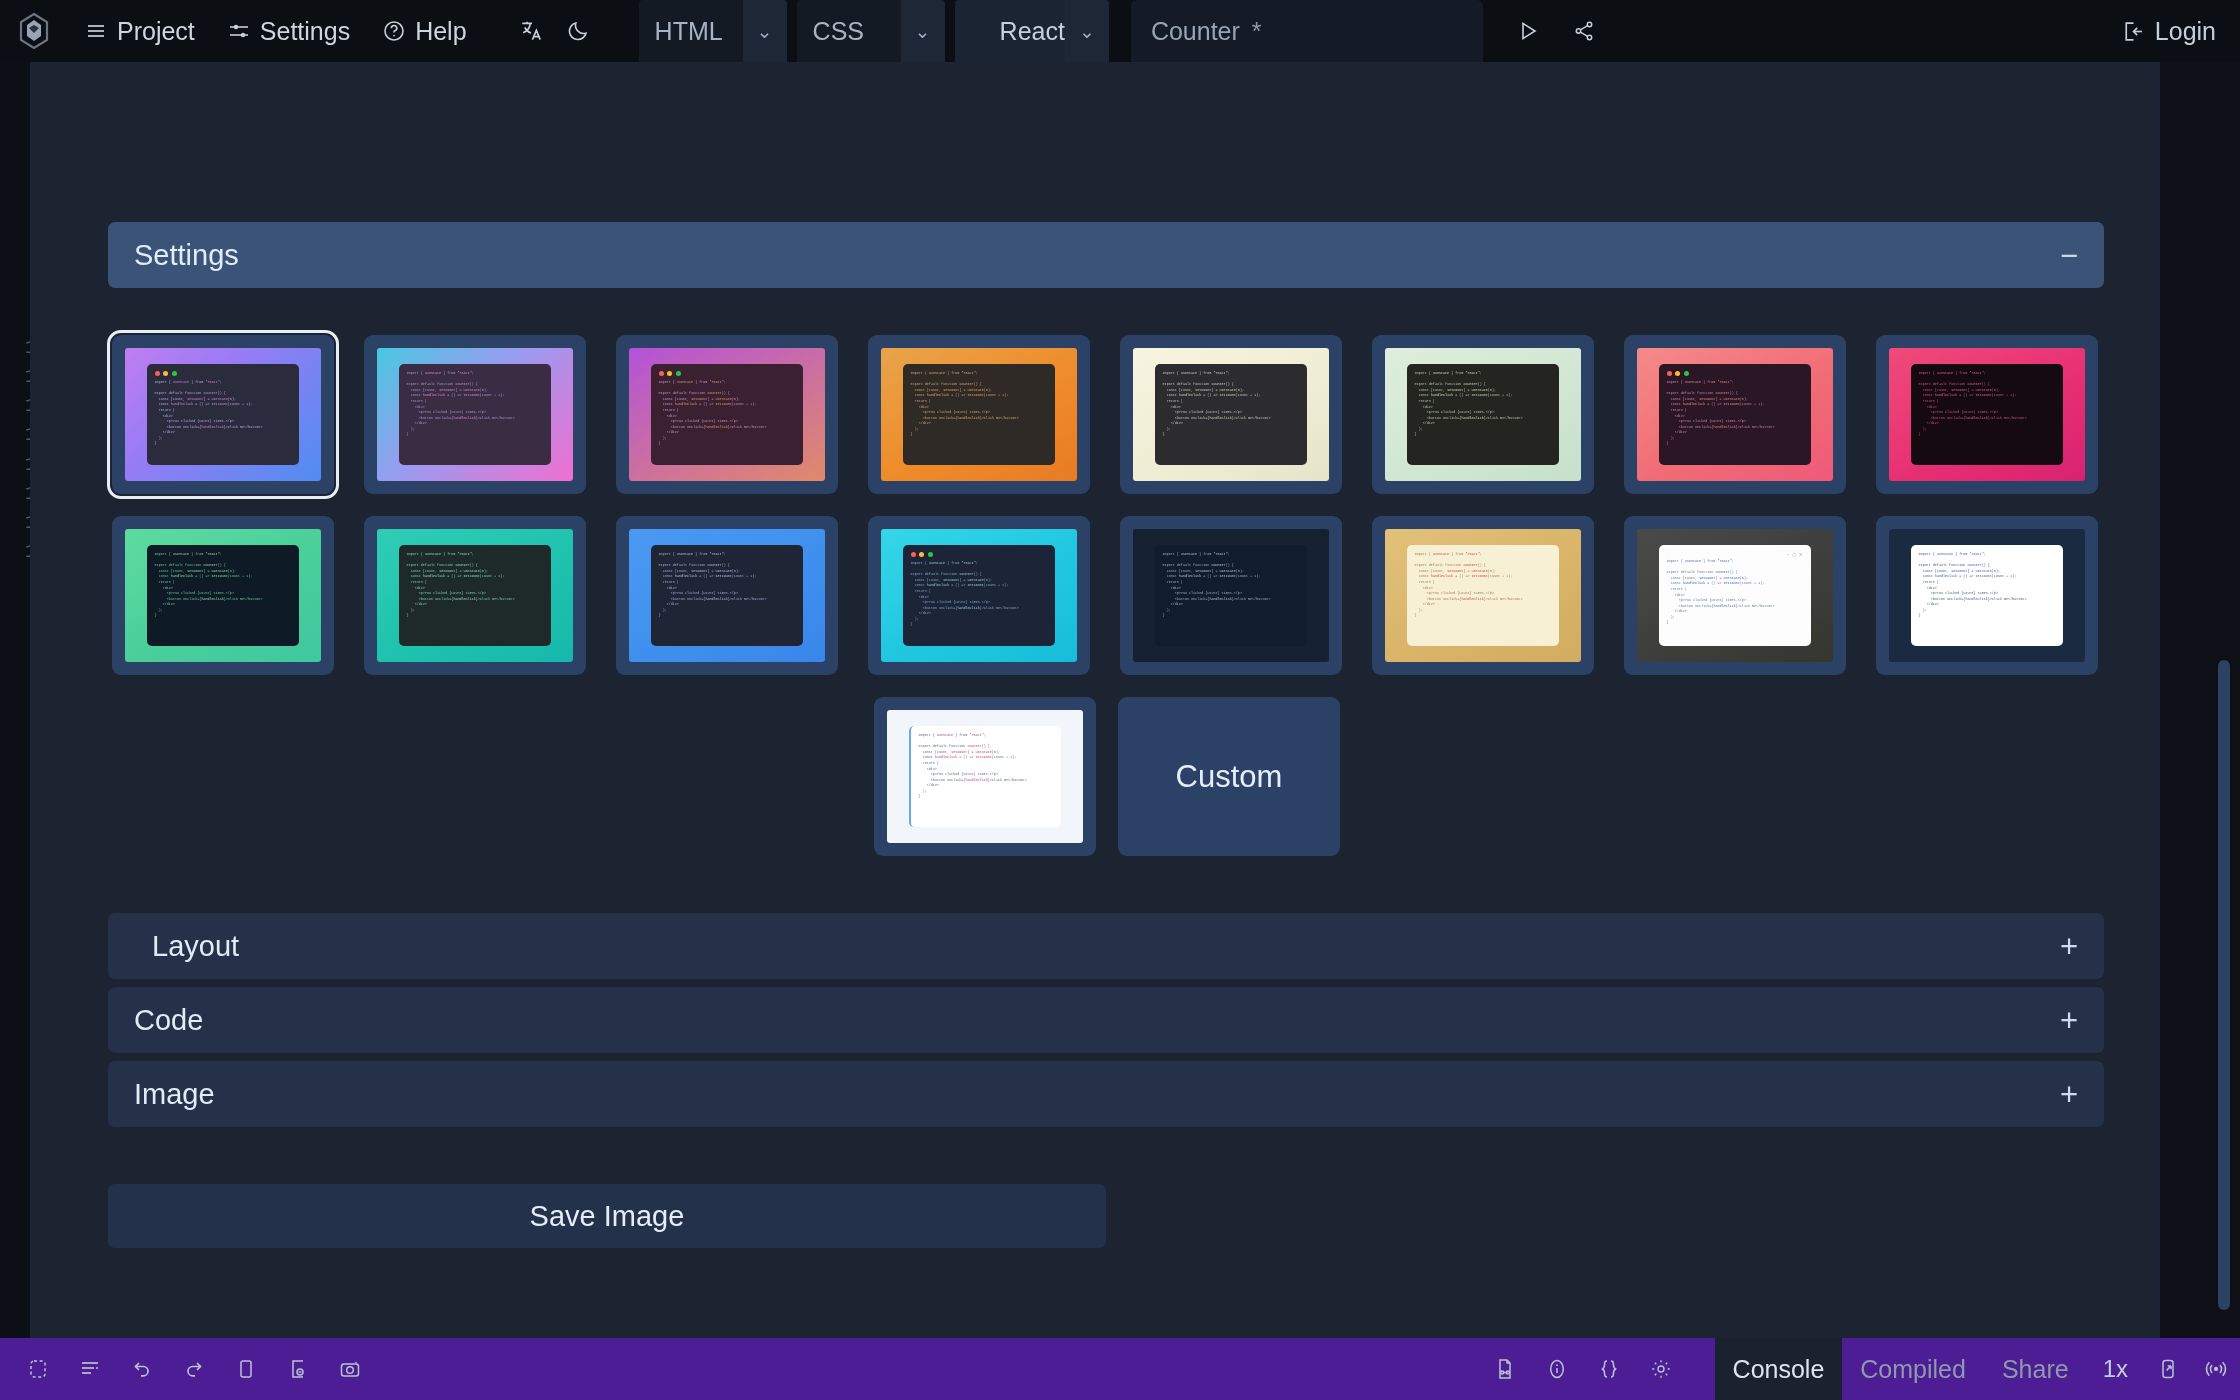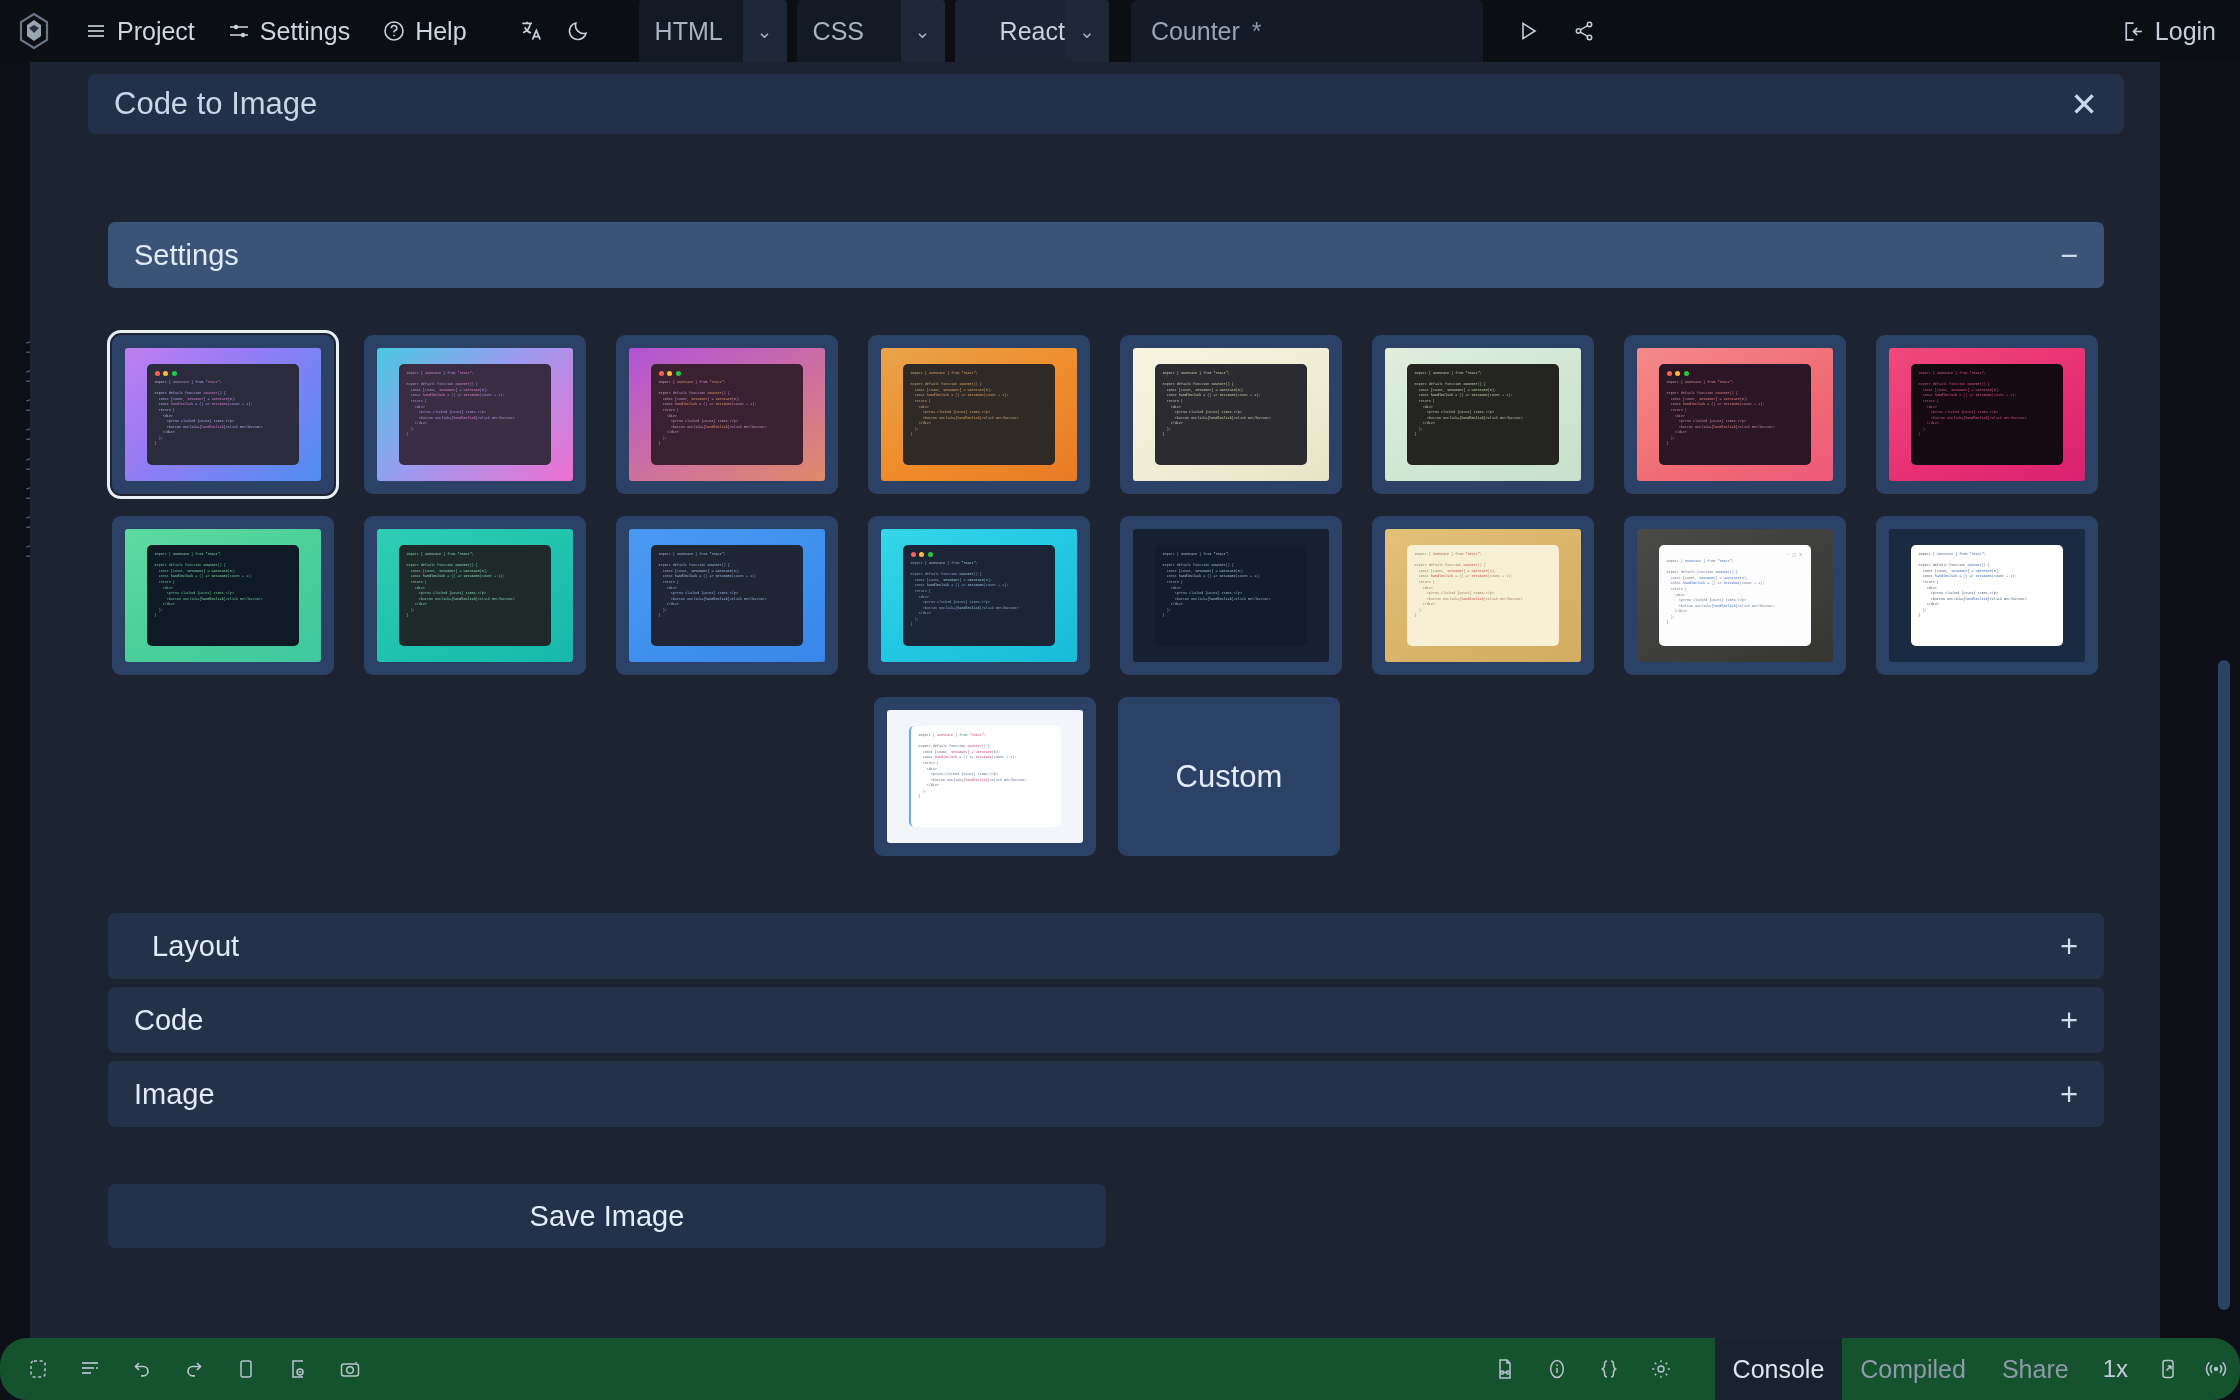--- a/index.html
+++ b/index.html
@@ -152,23 +152,22 @@
     background: transparent;
   }
   .scrollbar-thumb {
     position:absolute; right: 10px; top: 660px; width: 12px; height: 650px;
     background:#2c4262; border-radius: 6px; cursor: grab;
   }
 
   
   .bottombar {
     position:absolute; left:0; bottom:0; width: 2240px; height: 62px;
-    background: #14532d; display:flex; align-items:center;
+    background: #4c1d95; display:flex; align-items:center;
     z-index: 6;
-    border-radius: 27px;
   }
   .bb-left { display:flex; align-items:center; gap: 4px; padding-left: 14px; }
   .bb-ic {
     width: 48px; height: 48px; display:flex; align-items:center; justify-content:center;
     color:#b9c3d0; cursor:pointer; border-radius:4px;
   }
   .bb-mid { display:flex; align-items:center; gap: 4px; margin-left: auto; }
   .bb-right { display:flex; align-items:center; height:62px; margin-left: 30px; }
   .bb-tab {
     height: 62px; display:flex; align-items:center; padding: 0 18px;
@@ -305,24 +304,20 @@
             <path d="M16.5 8.5 13 12l3.5 3.5"></path>
             <line x1="13" y1="12" x2="21" y2="12"></line>
         </svg>
       </span>
       <span>Login</span>
     </div>
   </div>
 
   <div class="overlay">
 
-    <div class="modal-head">
-      <span class="modal-title">Code to Image</span>
-      <span class="close-x">✕</span>
-    </div>
 
     <div class="section-bar" style="top:160px;">
       <span class="label">Settings</span>
       <span class="toggle">−</span>
     </div>
 
     <div class="preset-grid" id="preset-grid">
         <div class="prow">
           <div class="pcard sel-outline">
             <div class="pcanvas" style="background: linear-gradient(135deg, rgb(192, 126, 240) 0%, rgb(154, 123, 245) 35%, rgb(79, 141, 240) 100%);">

